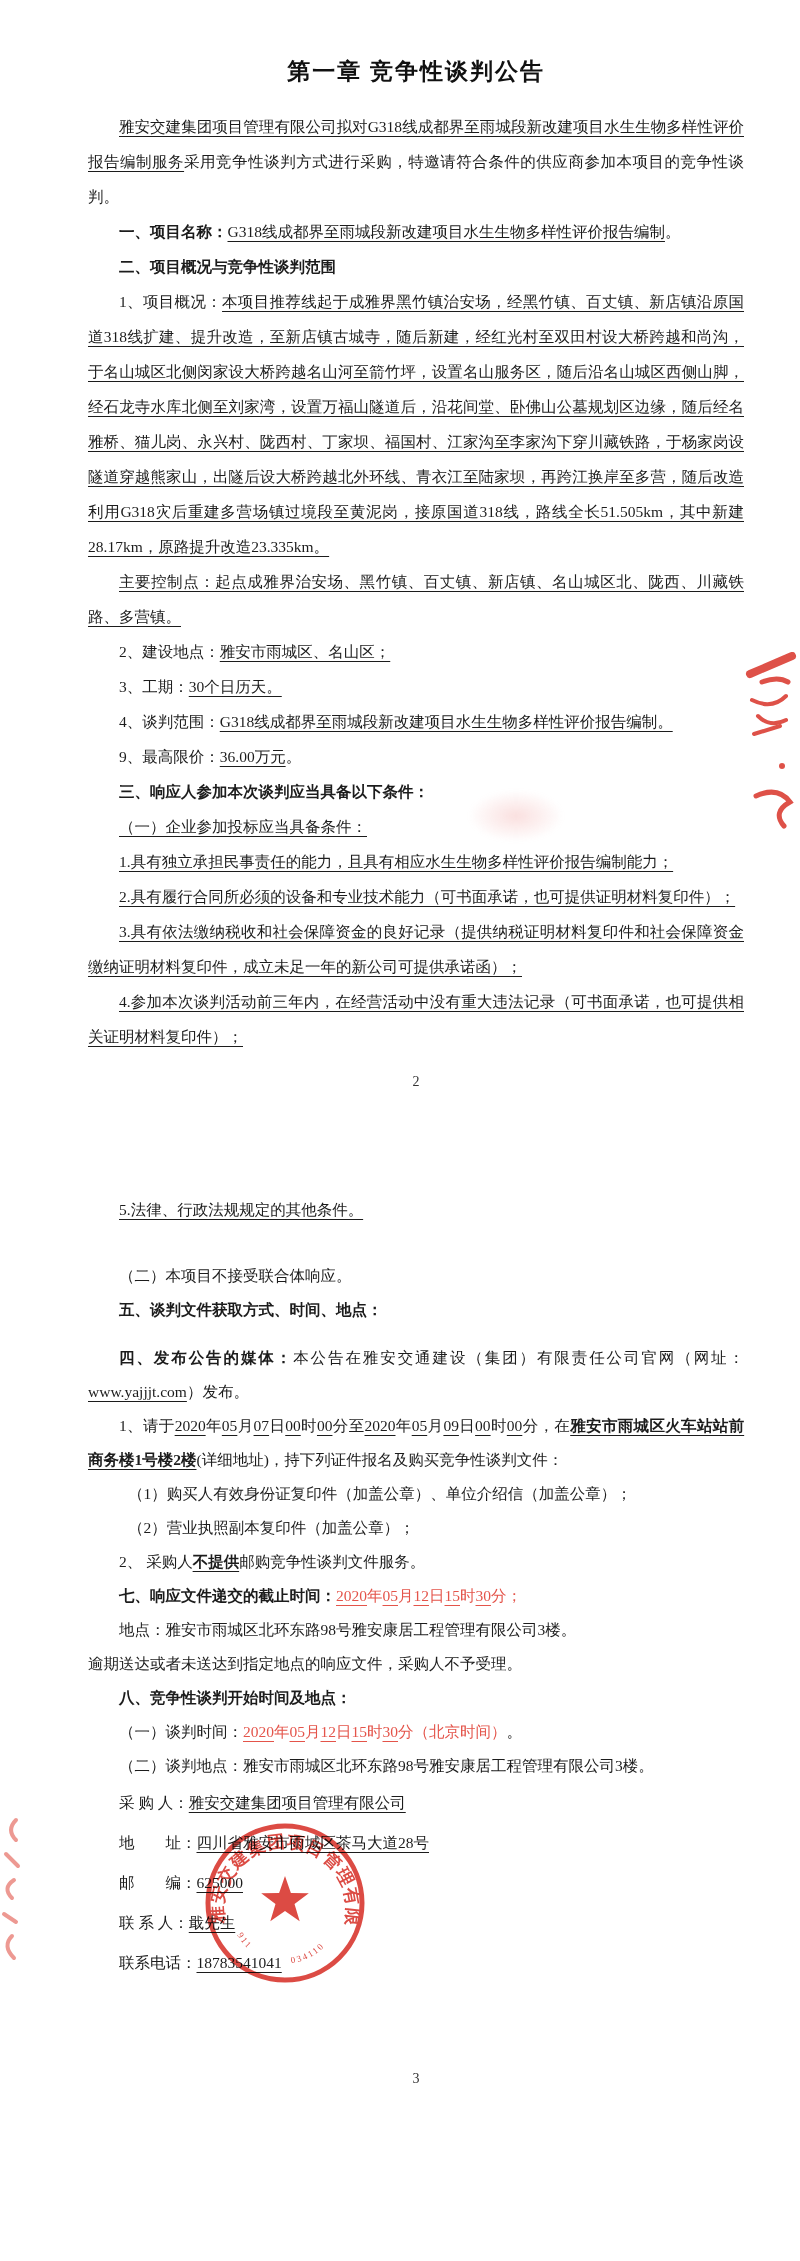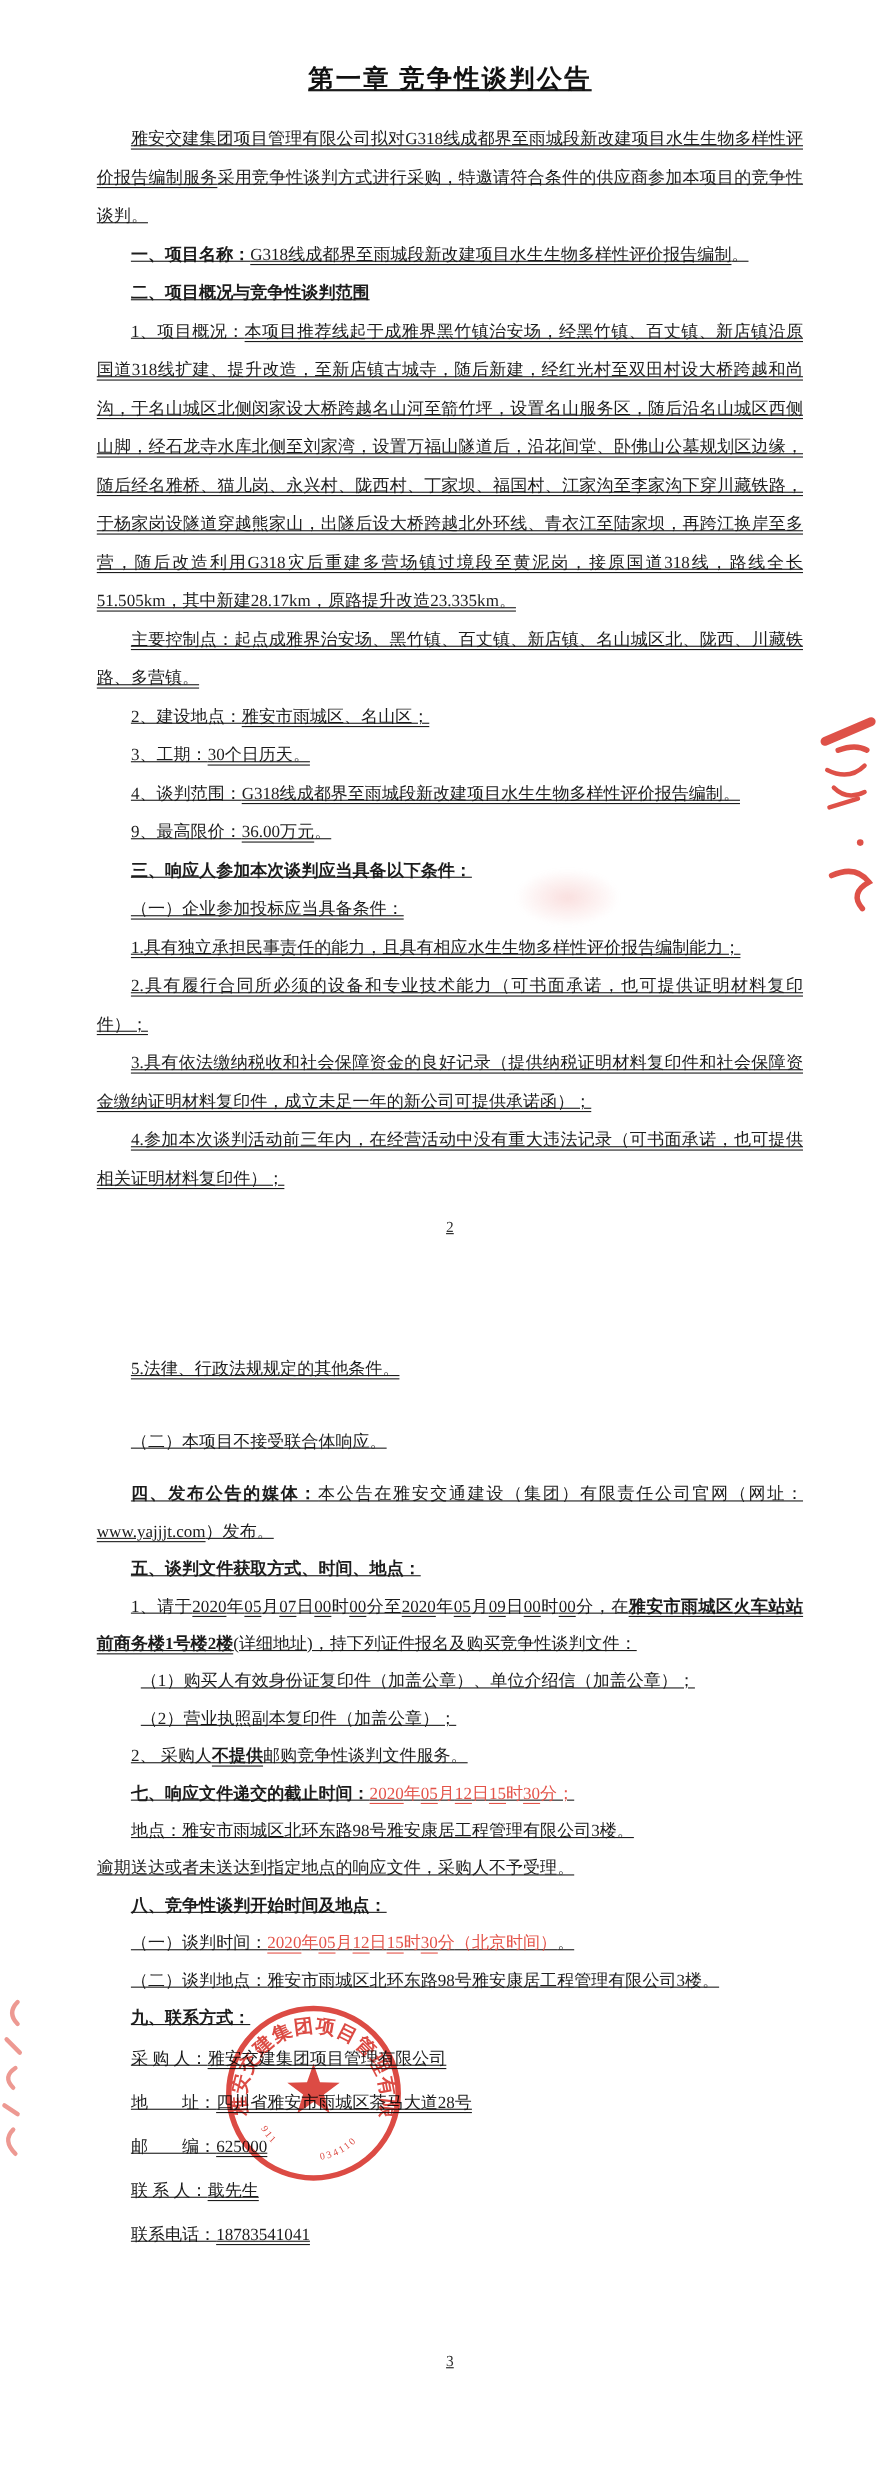--- a/index.html
+++ b/index.html
@@ -2,21 +2,21 @@
 <html><head>
 <meta charset="utf-8">
 <style>
   * { margin:0; padding:0; box-sizing:border-box; }
   html,body { background:#ffffff; }
   body {
     width:800px; height:2261px; position:relative; overflow:hidden;
     font-family:"Liberation Serif","DejaVu Serif",serif;
     color:#1c1c1c;
   }
-  .doc { padding:56px 70px 0 88px;text-decoration:underline; }
+  .doc { padding:56px 56px 0 88px; }
   h1[data-name="doc-title"] {
     font-size:23px; font-weight:bold; text-align:center;
     letter-spacing:2px; margin-bottom:22px; color:#111;
   }
   .body1 p { font-size:15.5px; line-height:35px; text-align:justify; }
   .body2 p { font-size:15.5px; line-height:34px; text-align:justify; }
   .ind   { text-indent:31px; }
   .ind2  { text-indent:40px; }
   .noind { text-indent:0; }
   .mt16  { margin-top:32px; }
@@ -64,33 +64,32 @@
       <p data-name="condition-subheading" class="ind"><span class="fu">（一）企业参加投标应当具备条件：</span></p>
       <p data-name="condition-1" class="ind"><span class="fu">1.具有独立承担民事责任的能力，且具有相应水生生物多样性评价报告编制能力；</span></p>
       <p data-name="condition-2" class="ind"><span class="fu">2.具有履行合同所必须的设备和专业技术能力（可书面承诺，也可提供证明材料复印件）；</span></p>
       <p data-name="condition-3" class="ind"><span class="fu">3.具有依法缴纳税收和社会保障资金的良好记录（提供纳税证明材料复印件和社会保障资金缴纳证明材料复印件，成立未足一年的新公司可提供承诺函）；</span></p>
       <p data-name="condition-4" class="ind"><span class="fu">4.参加本次谈判活动前三年内，在经营活动中没有重大违法记录（可书面承诺，也可提供相关证明材料复印件）；</span></p>
     </div>
   <div class="pagenum" data-name="page-1-number">2</div>
   <div class="body2" data-name="page-2-body">
       <p data-name="condition-5" class="ind"><span class="fu">5.法律、行政法规规定的其他条件。</span></p>
       <p data-name="no-consortium" class="ind mt16"><span>（二）本项目不接受联合体响应。</span></p>
+      <p data-name="section-5-heading" class="ind"><span class="fb">五、谈判文件获取方式、时间、地点：</span></p>
       <p data-name="announcement-media" class="ind mt14"><span class="fb">四、发布公告的媒体：</span><span>本公告在雅安交通建设（集团）有限责任公司官网（网址：</span><span class="fu">www.yajjjt.com</span><span>）发布。</span></p>
-      <p data-name="section-5-heading" class="ind"><span class="fb">五、谈判文件获取方式、时间、地点：</span></p>
       <p data-name="document-purchase" class="ind"><span>1、请于</span><span class="fu">2020</span><span>年</span><span class="fu">05</span><span>月</span><span class="fu">07</span><span>日</span><span class="fu">00</span><span>时</span><span class="fu">00</span><span>分至</span><span class="fu">2020</span><span>年</span><span class="fu">05</span><span>月</span><span class="fu">09</span><span>日</span><span class="fu">00</span><span>时</span><span class="fu">00</span><span>分，在</span><span class="fb fu">雅安市雨城区火车站站前商务楼1号楼2楼</span><span>(详细地址)，持下列证件报名及购买竞争性谈判文件：</span></p>
       <p data-name="credential-1" class="ind2"><span>（1）购买人有效身份证复印件（加盖公章）、单位介绍信（加盖公章）；</span></p>
       <p data-name="credential-2" class="ind2"><span>（2）营业执照副本复印件（加盖公章）；</span></p>
       <p data-name="no-mail-order" class="ind"><span>2、 采购人</span><span class="fb fu">不提供</span><span>邮购竞争性谈判文件服务。</span></p>
       <p data-name="submission-deadline" class="ind"><span class="fb">七、响应文件递交的截止时间：</span><span class="fr fu">2020</span><span class="fr">年</span><span class="fr fu">05</span><span class="fr">月</span><span class="fr fu">12</span><span class="fr">日</span><span class="fr fu">15</span><span class="fr">时</span><span class="fr fu">30</span><span class="fr">分；</span></p>
       <p data-name="submission-place" class="ind"><span>地点：雅安市雨城区北环东路98号雅安康居工程管理有限公司3楼。</span></p>
       <p data-name="late-delivery-note" class="noind"><span>逾期送达或者未送达到指定地点的响应文件，采购人不予受理。</span></p>
       <p data-name="section-8-heading" class="ind"><span class="fb">八、竞争性谈判开始时间及地点：</span></p>
       <p data-name="negotiation-time" class="ind"><span>（一）谈判时间：</span><span class="fr fu">2020</span><span class="fr">年</span><span class="fr fu">05</span><span class="fr">月</span><span class="fr fu">12</span><span class="fr">日</span><span class="fr fu">15</span><span class="fr">时</span><span class="fr fu">30</span><span class="fr">分</span><span class="fr">（北京时间）</span><span>。</span></p>
       <p data-name="negotiation-place" class="ind"><span>（二）谈判地点：</span><span>雅安市雨城区北环东路98号雅安康居工程管理有限公司3楼。</span></p>
-      <p data-name="section-9-heading" class="ind"><span class="fb">九、联系方式：</span></p>
       <p data-name="purchaser" class="ind contact"><span>采 购 人：</span><span class="fu">雅安交建集团项目管理有限公司</span></p>
       <p data-name="address" class="ind contact"><span>地　　址：</span><span class="fu">四川省雅安市雨城区茶马大道28号</span></p>
       <p data-name="postal-code" class="ind contact"><span>邮　　编：</span><span class="fu">625000</span></p>
       <p data-name="contact-person" class="ind contact"><span>联 系 人：</span><span class="fu">戢先生</span></p>
       <p data-name="contact-phone" class="ind contact"><span>联系电话：</span><span class="fu">18783541041</span></p>
     </div>
   <div class="pagenum pn3" data-name="page-2-number">3</div>
 </div>
 
 <div class="smudge" data-name="ink-smudge"></div>

